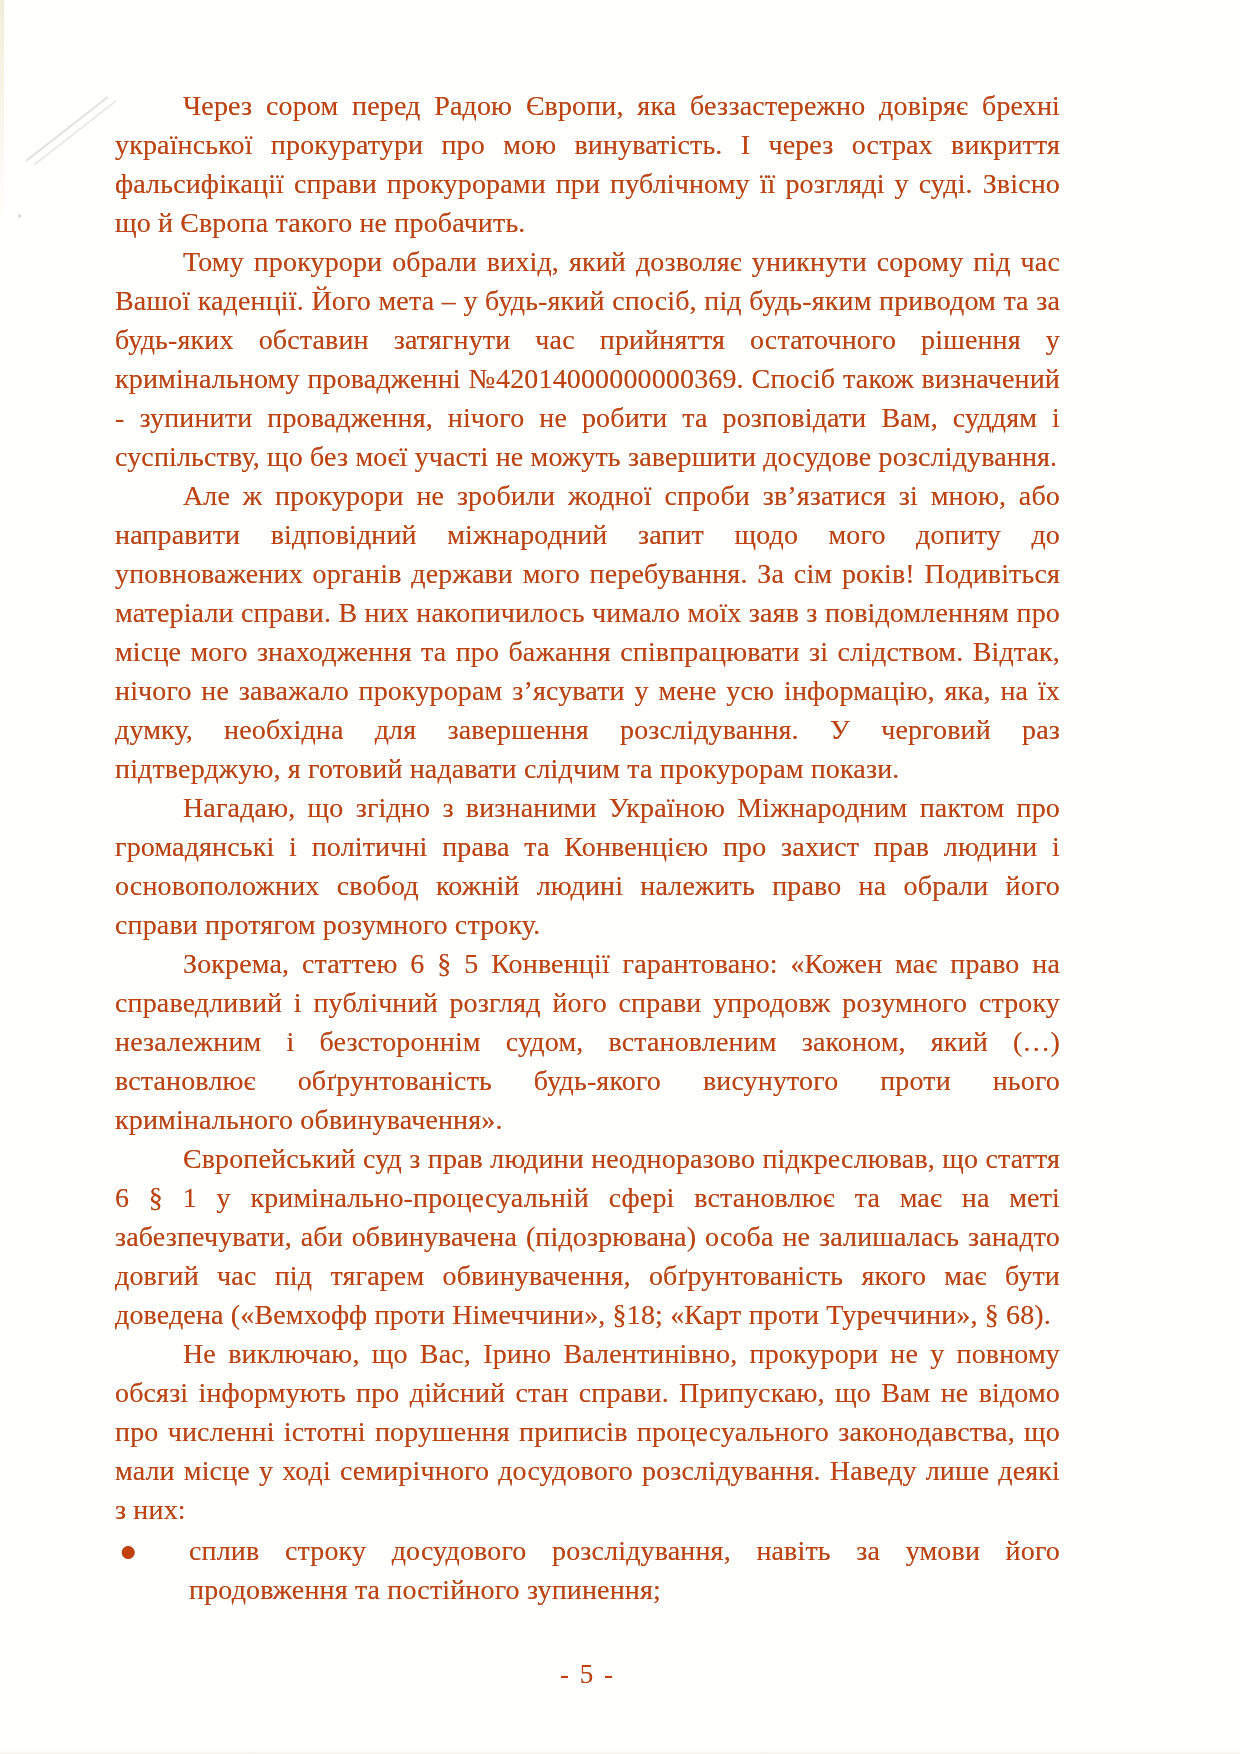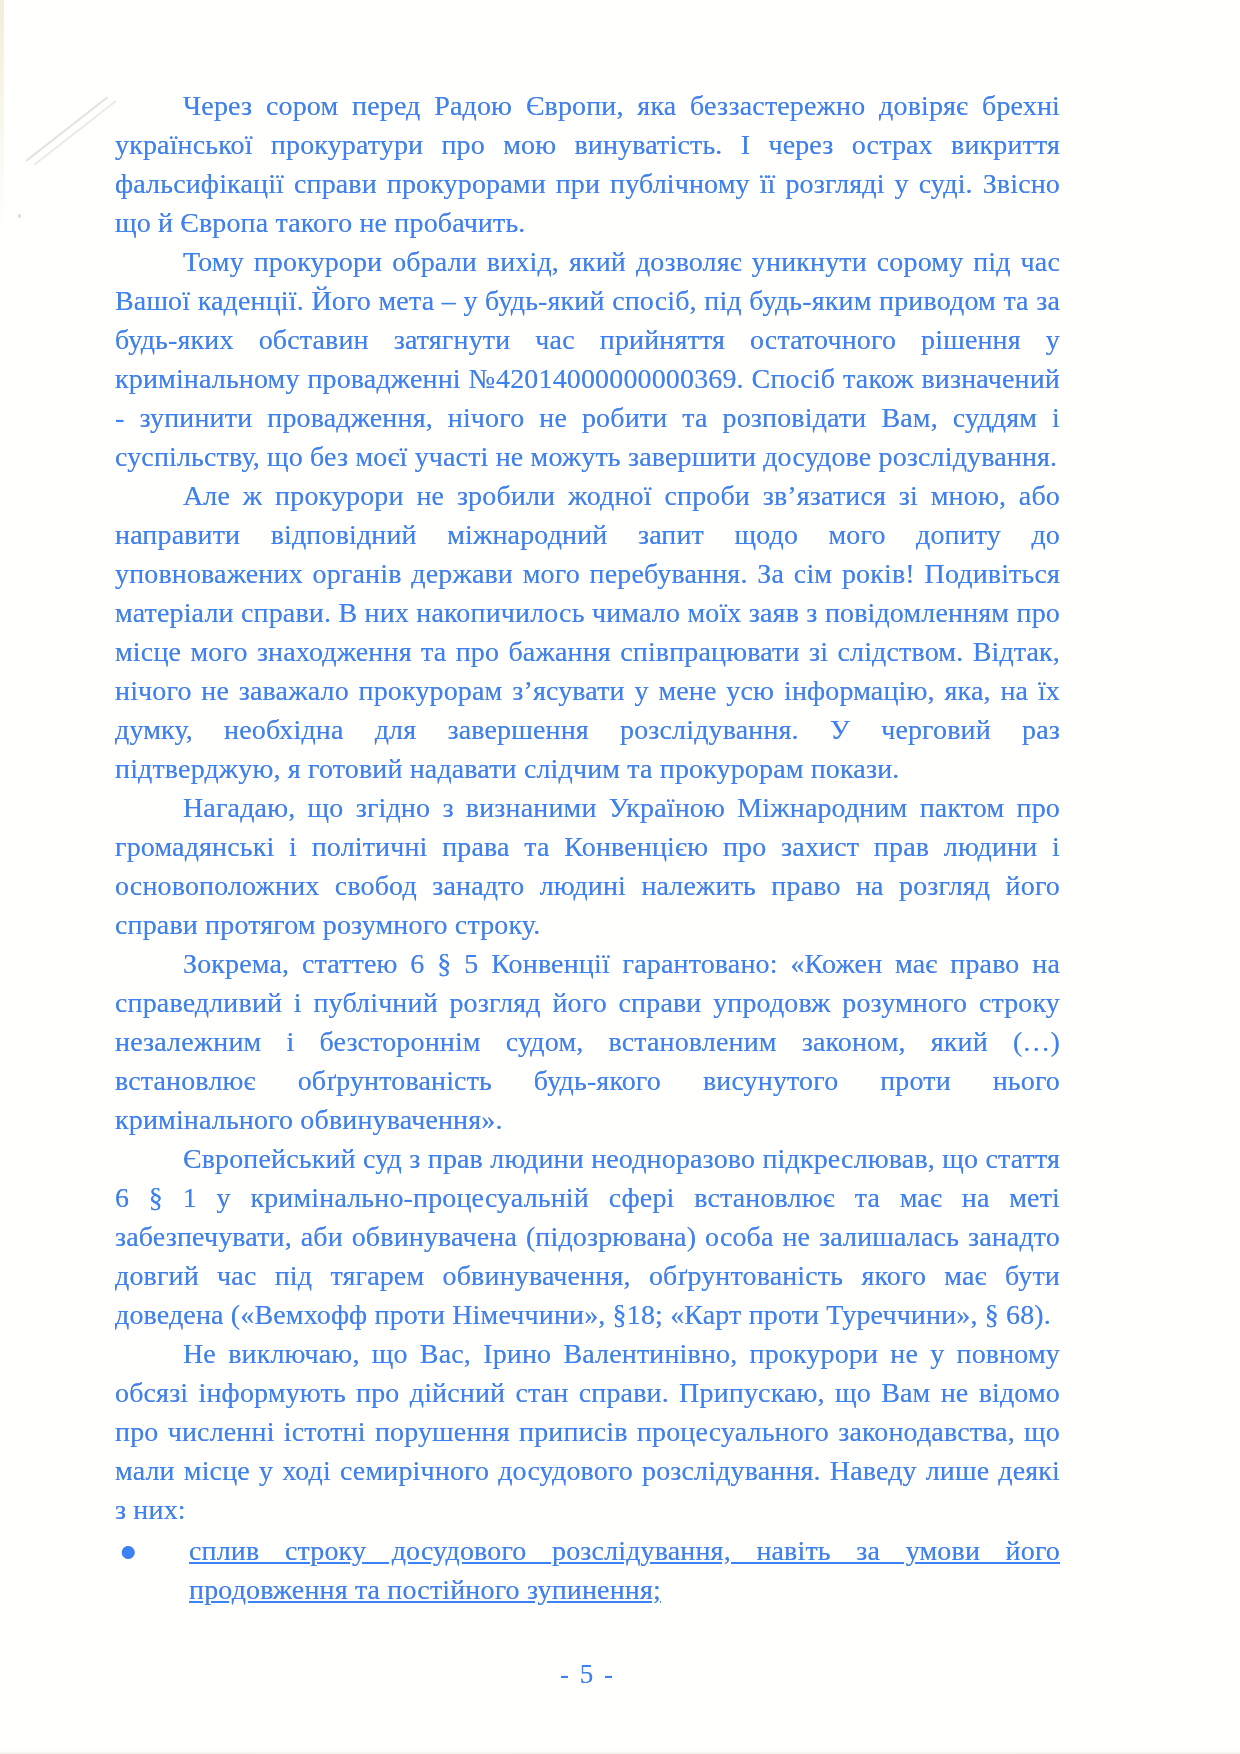--- a/index.html
+++ b/index.html
@@ -8,21 +8,21 @@
     background: #e9e9e9;
   }
   .page {
     position: relative;
     width: 1240px;
     height: 1754px;
     margin: 0 auto;
     background: #fffffe;
     overflow: hidden;
     font-family: "Liberation Serif", "DejaVu Serif", serif;
-    color: #3b82f6;
+    color: #c2410c;
   }
   
   .edge-left {
     position: absolute;
     left: 0; top: 0;
     width: 4px; height: 240px;
     background: linear-gradient(to bottom, #f3eeda, rgba(243,238,218,0));
   }
   .edge-bottom {
     position: absolute;
@@ -80,21 +80,20 @@
     width: 70px;
     flex: 0 0 70px;
     font-size: 30px;
     line-height: 39px;
     text-align: left;
     padding-left: 4px;
   }
   .bullet-text {
     flex: 1 1 auto;
     text-align: justify;
-    text-decoration: underline;
   }
   .page-number {
     position: absolute;
     left: 115px;
     top: 1655px;
     width: 945px;
     text-align: center;
     font-size: 27px;
     line-height: 39px;
     letter-spacing: 2px;
@@ -112,21 +111,21 @@
   <div class="scratch">
     <div class="line1"></div>
     <div class="line2"></div>
   </div>
   <div class="speck"></div>
 
   <div class="text-column">
     <p class="para">Через сором перед Радою Європи, яка беззастережно довіряє брехні української прокуратури про мою винуватість. І через острах викриття фальсифікації справи прокурорами при публічному її розгляді у суді. Звісно що й Європа такого не пробачить.</p>
     <p class="para">Тому прокурори обрали вихід, який дозволяє уникнути сорому під час Вашої каденції. Його мета – у будь-який спосіб, під будь-яким приводом та за будь-яких обставин затягнути час прийняття остаточного рішення у кримінальному провадженні №42014000000000369. Спосіб також визначений - зупинити провадження, нічого не робити та розповідати Вам, суддям і суспільству, що без моєї участі не можуть завершити досудове розслідування.</p>
     <p class="para">Але ж прокурори не зробили жодної спроби зв’язатися зі мною, або направити відповідний міжнародний запит щодо мого допиту до уповноважених органів держави мого перебування. За сім років! Подивіться матеріали справи. В них накопичилось чимало моїх заяв з повідомленням про місце мого знаходження та про бажання співпрацювати зі слідством. Відтак, нічого не заважало прокурорам з’ясувати у мене усю інформацію, яка, на їх думку, необхідна для завершення розслідування. У черговий раз підтверджую, я готовий надавати слідчим та прокурорам покази.</p>
-    <p class="para">Нагадаю, що згідно з визнаними Україною Міжнародним пактом про громадянські і політичні права та Конвенцією про захист прав людини і основоположних свобод занадто людині належить право на розгляд його справи протягом розумного строку.</p>
+    <p class="para">Нагадаю, що згідно з визнаними Україною Міжнародним пактом про громадянські і політичні права та Конвенцією про захист прав людини і основоположних свобод кожній людині належить право на обрали його справи протягом розумного строку.</p>
     <p class="para">Зокрема,  статтею 6 § 5 Конвенції гарантовано:  «Кожен має право на справедливий і публічний розгляд його справи упродовж розумного строку незалежним і безстороннім судом, встановленим законом, який (…) встановлює обґрунтованість будь-якого висунутого проти нього кримінального обвинувачення».</p>
     <p class="para">Європейський суд з прав людини неодноразово підкреслював, що стаття 6 § 1 у кримінально-процесуальній сфері встановлює та має на меті забезпечувати, аби обвинувачена (підозрювана) особа не залишалась занадто довгий час під тягарем обвинувачення, обґрунтованість якого має бути доведена («Вемхофф проти Німеччини», §18; «Карт проти Туреччини», § 68).</p>
     <p class="para">Не виключаю, що Вас, Ірино Валентинівно, прокурори не у повному обсязі інформують про дійсний стан справи. Припускаю, що Вам не відомо про численні істотні порушення приписів процесуального законодавства, що мали місце у ході семирічного досудового розслідування. Наведу лише деякі з них:</p>
 
     <div class="bullet-row">
       <span class="bullet-marker">●</span>
       <span class="bullet-text">сплив строку досудового розслідування, навіть за умови його продовження та постійного зупинення;</span>
     </div>
   </div>
 

